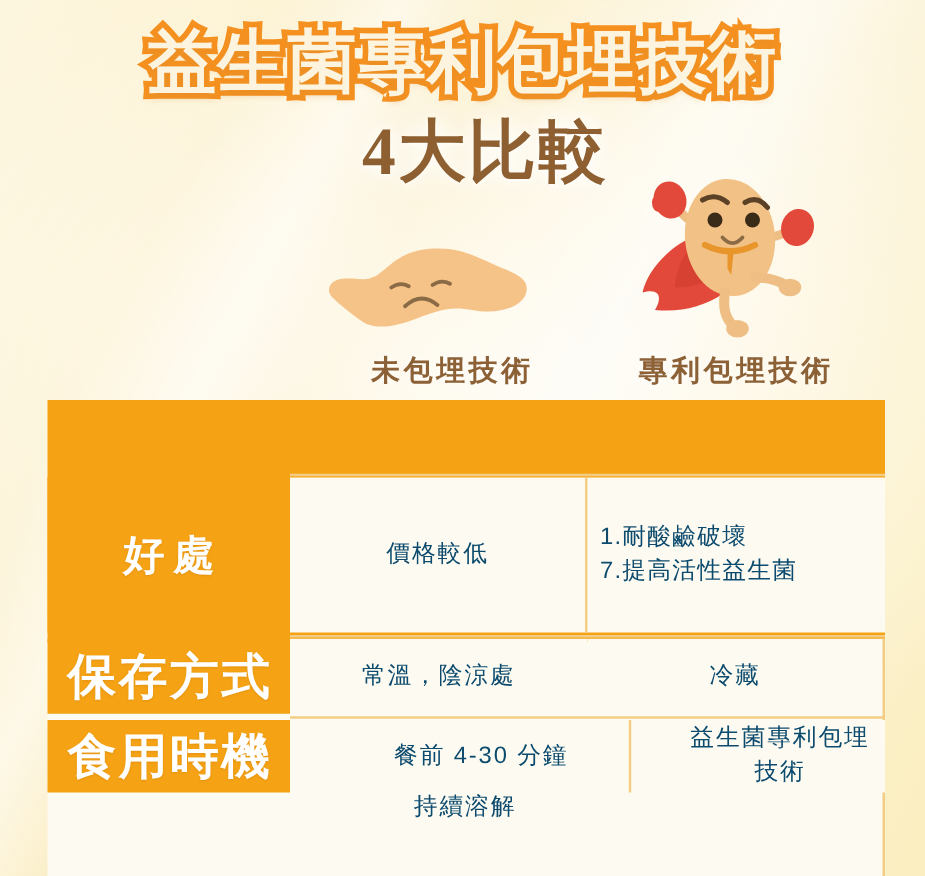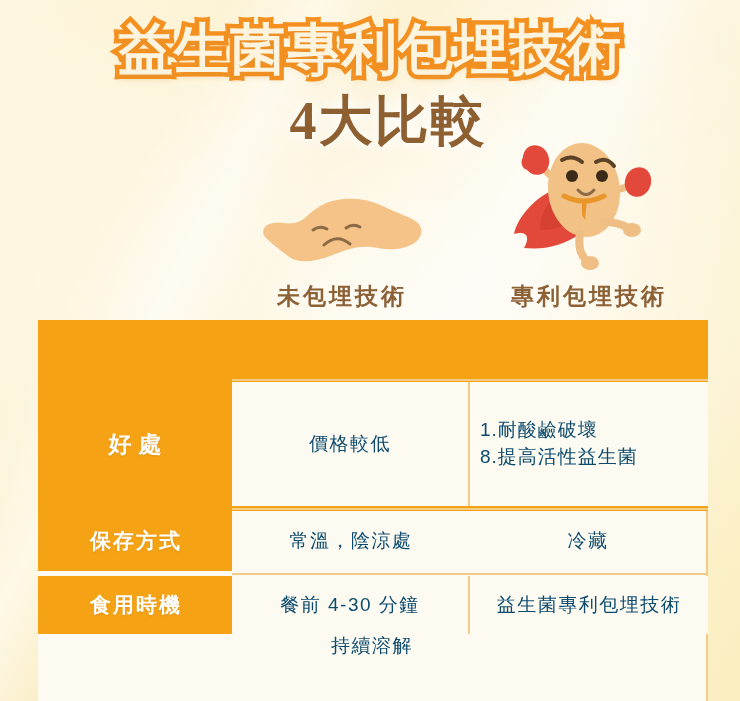--- a/index.html
+++ b/index.html
@@ -104,55 +104,55 @@
     position: absolute;
     top: 0;
     text-align: center;
     font-family: "Liberation Sans", "DejaVu Sans", sans-serif;
     font-size: 23px;
     font-weight: bold;
     letter-spacing: 3px;
     color: #8d6136;
     text-shadow: 0 0 8px rgba(255,255,255,.9);
   }
-  .col-head-a { left: 224px; width: 236px; }
+  .col-head-a { left: 244px; width: 236px; }
   .col-head-b { left: 470px; width: 238px; }
 
   
   .table {
     position: absolute;
     left: 38px;
     top: 320px;
     width: 670px;
     z-index: 4;
   }
   .row {
     position: relative;
     display: flex;
     align-items: stretch;
     margin-bottom: 5px;
   }
-  .row:last-child { margin-bottom: 0; }
+  .row:last-child { margin-bottom: 0; gap: 35px; }
 
   .label-cell {
     flex: 0 0 194px;
     background: #f5a315;
     display: flex;
     align-items: center;
     justify-content: center;
     color: #ffffff;
     font-family: "Liberation Sans", "DejaVu Sans", sans-serif;
     font-weight: bold;
     font-size: 31px;
     letter-spacing: 5px;
     text-indent: 5px;
     text-shadow: 0 1px 2px rgba(190,110,10,.30);
   }
-  .row-tall .label-cell { font-size: 23px; letter-spacing: 7px; text-indent: 7px; }
-  .row-wide .label-cell { font-size: 21px; letter-spacing: 2px; text-indent: 2px; }
+  .row-tall .label-cell { font-size: 33px; letter-spacing: 7px; text-indent: 7px; }
+  .row-wide .label-cell { font-size: 39px; letter-spacing: 2px; text-indent: 2px; }
 
   .val-cell {
     background: #fdfbf1;
     display: flex;
     align-items: center;
     justify-content: center;
     color: #0c4a6e;
     font-family: "Liberation Sans", "DejaVu Sans", sans-serif;
     font-size: 19px;
     line-height: 1.42;
@@ -262,21 +262,21 @@
       <div class="label-cell">狀況</div>
       <div class="val-cell val-a">受環境影響大，<br>持續溶解</div>
     </div>
 
     <div class="row h-124 row-tall">
       <div class="label-cell">好處</div>
       <div class="val-cell val-a">價格較低</div>
       <div class="val-cell val-b val-list">
         <div>
           <div class="li">1.耐酸鹼破壞</div>
-          <div class="li">8.提高活性益生菌</div>
+          <div class="li">7.提高活性益生菌</div>
         </div>
       </div>
     </div>
 
     <div class="row h-60 row-wide">
       <div class="label-cell">保存方式</div>
       <div class="val-cell val-b">常溫，陰涼處</div>
       <div class="val-cell val-a">冷藏</div>
     </div>
 

